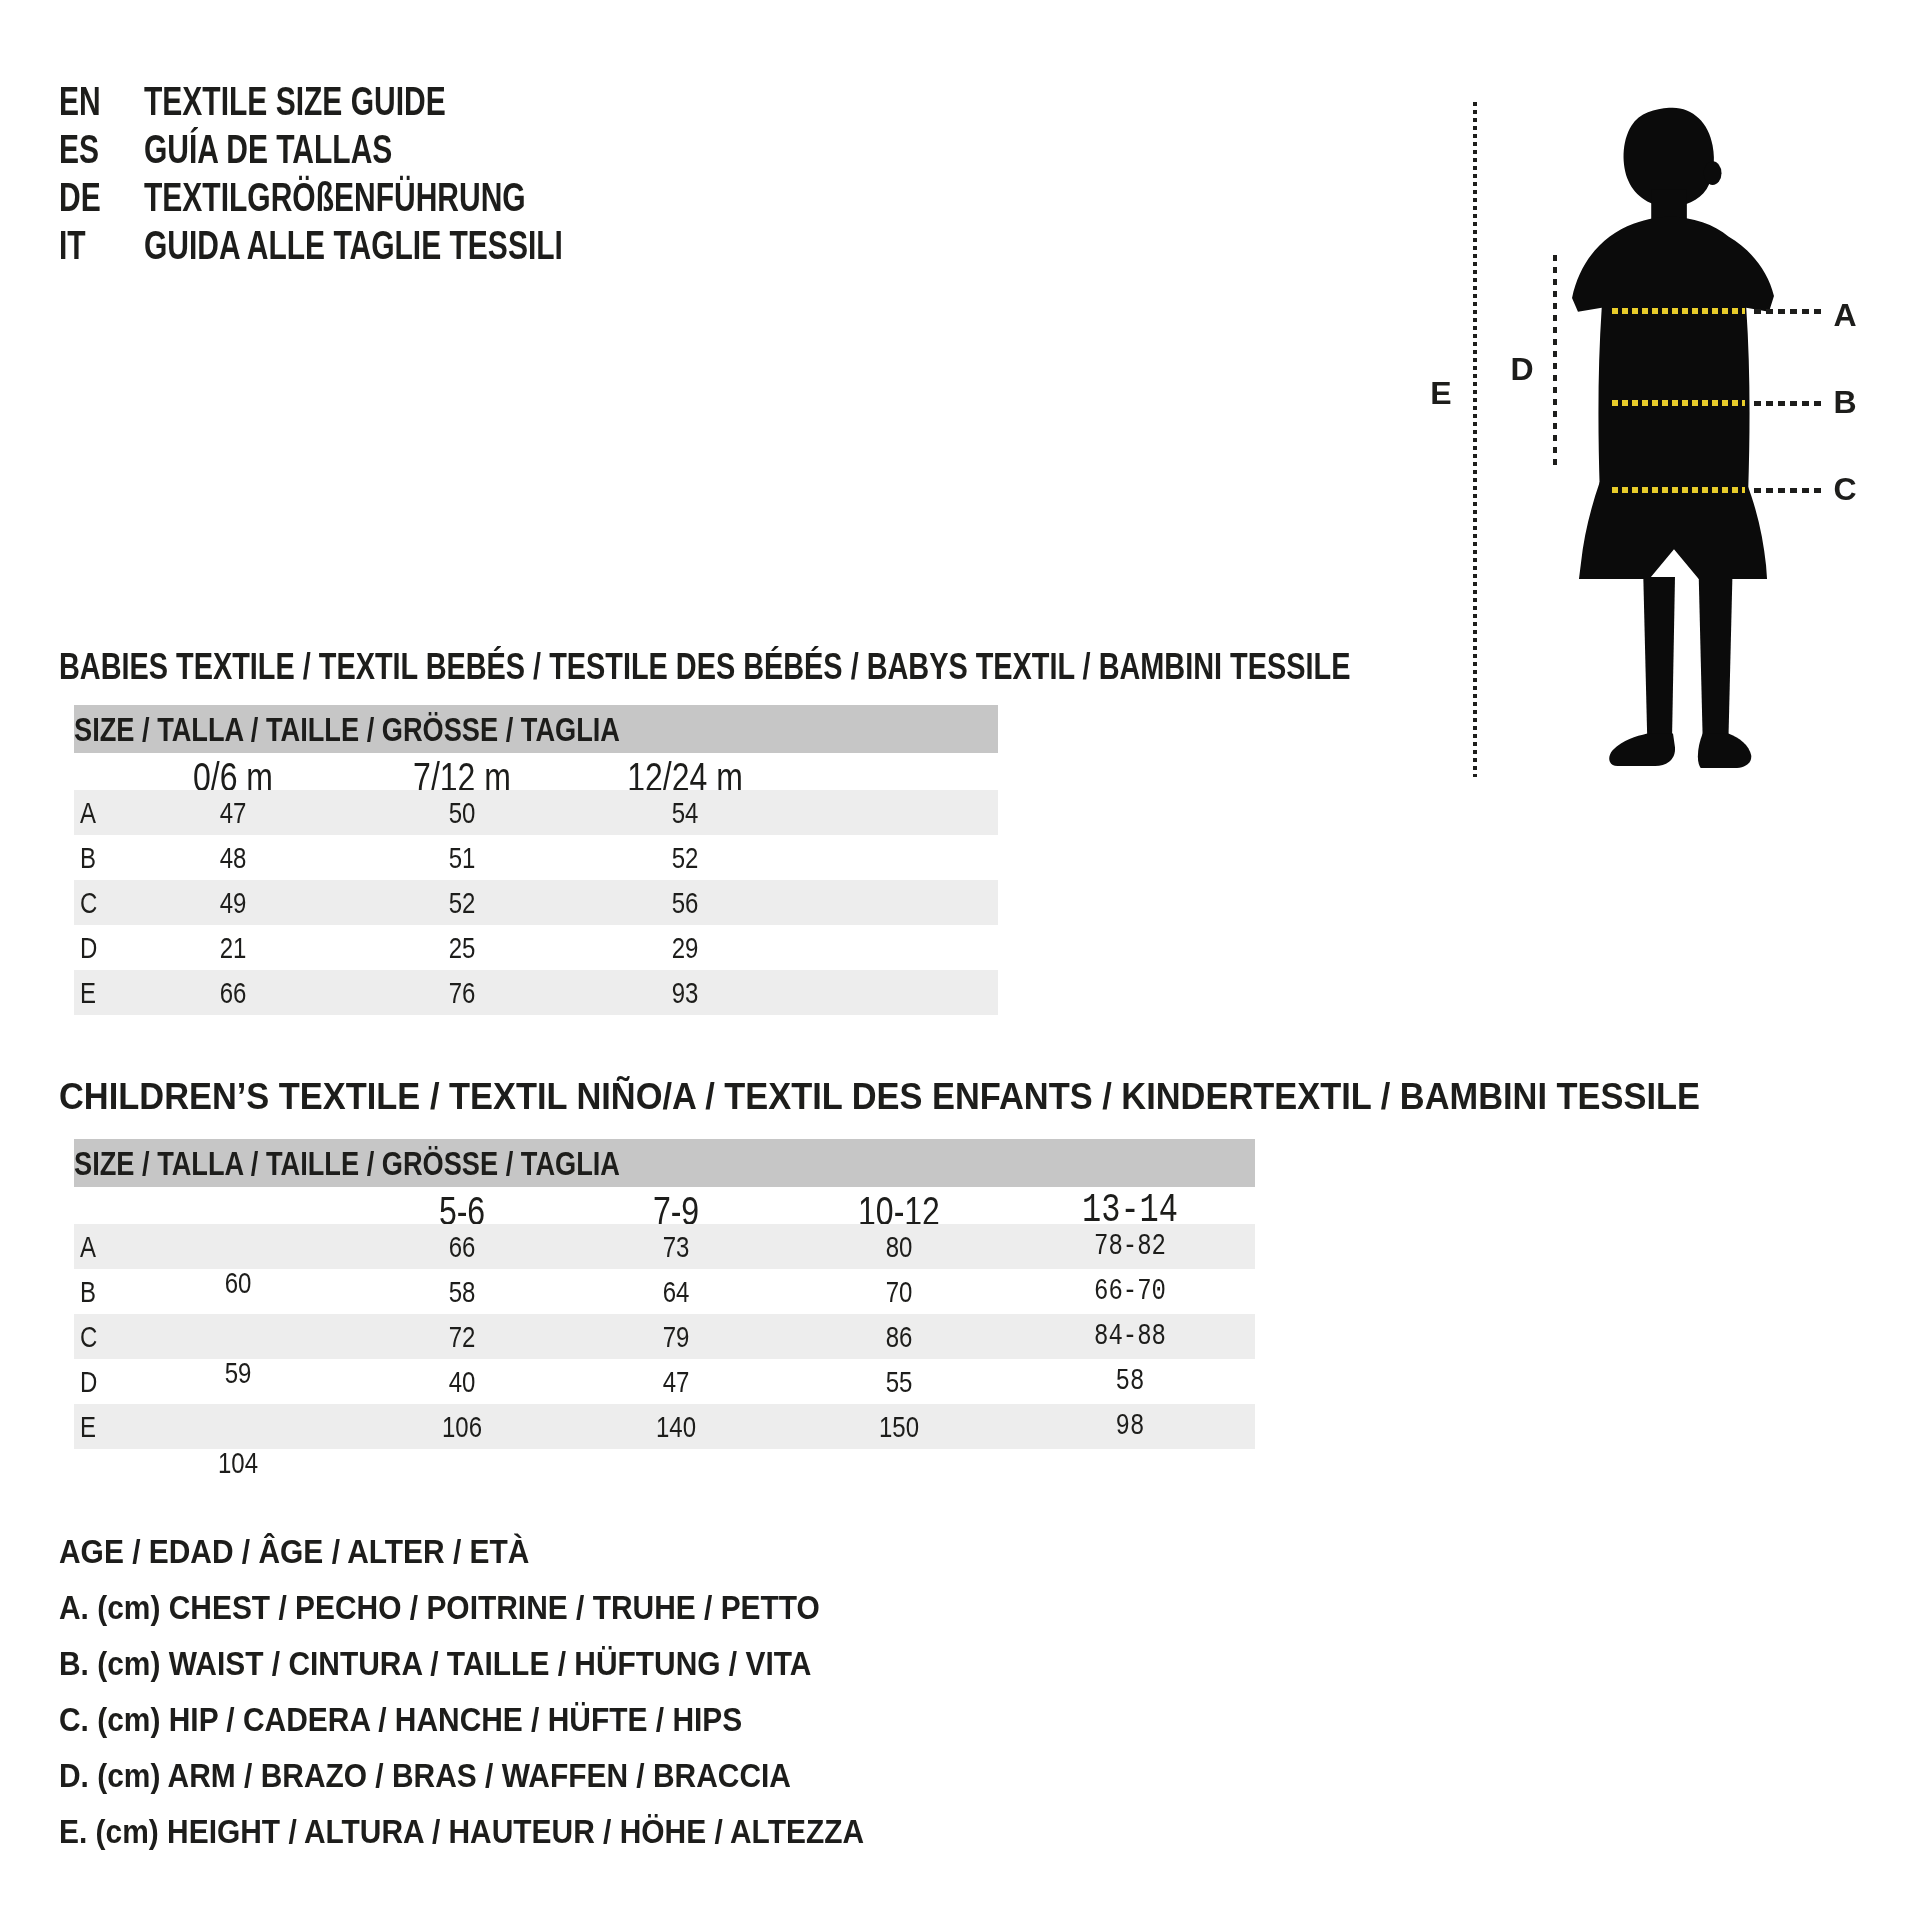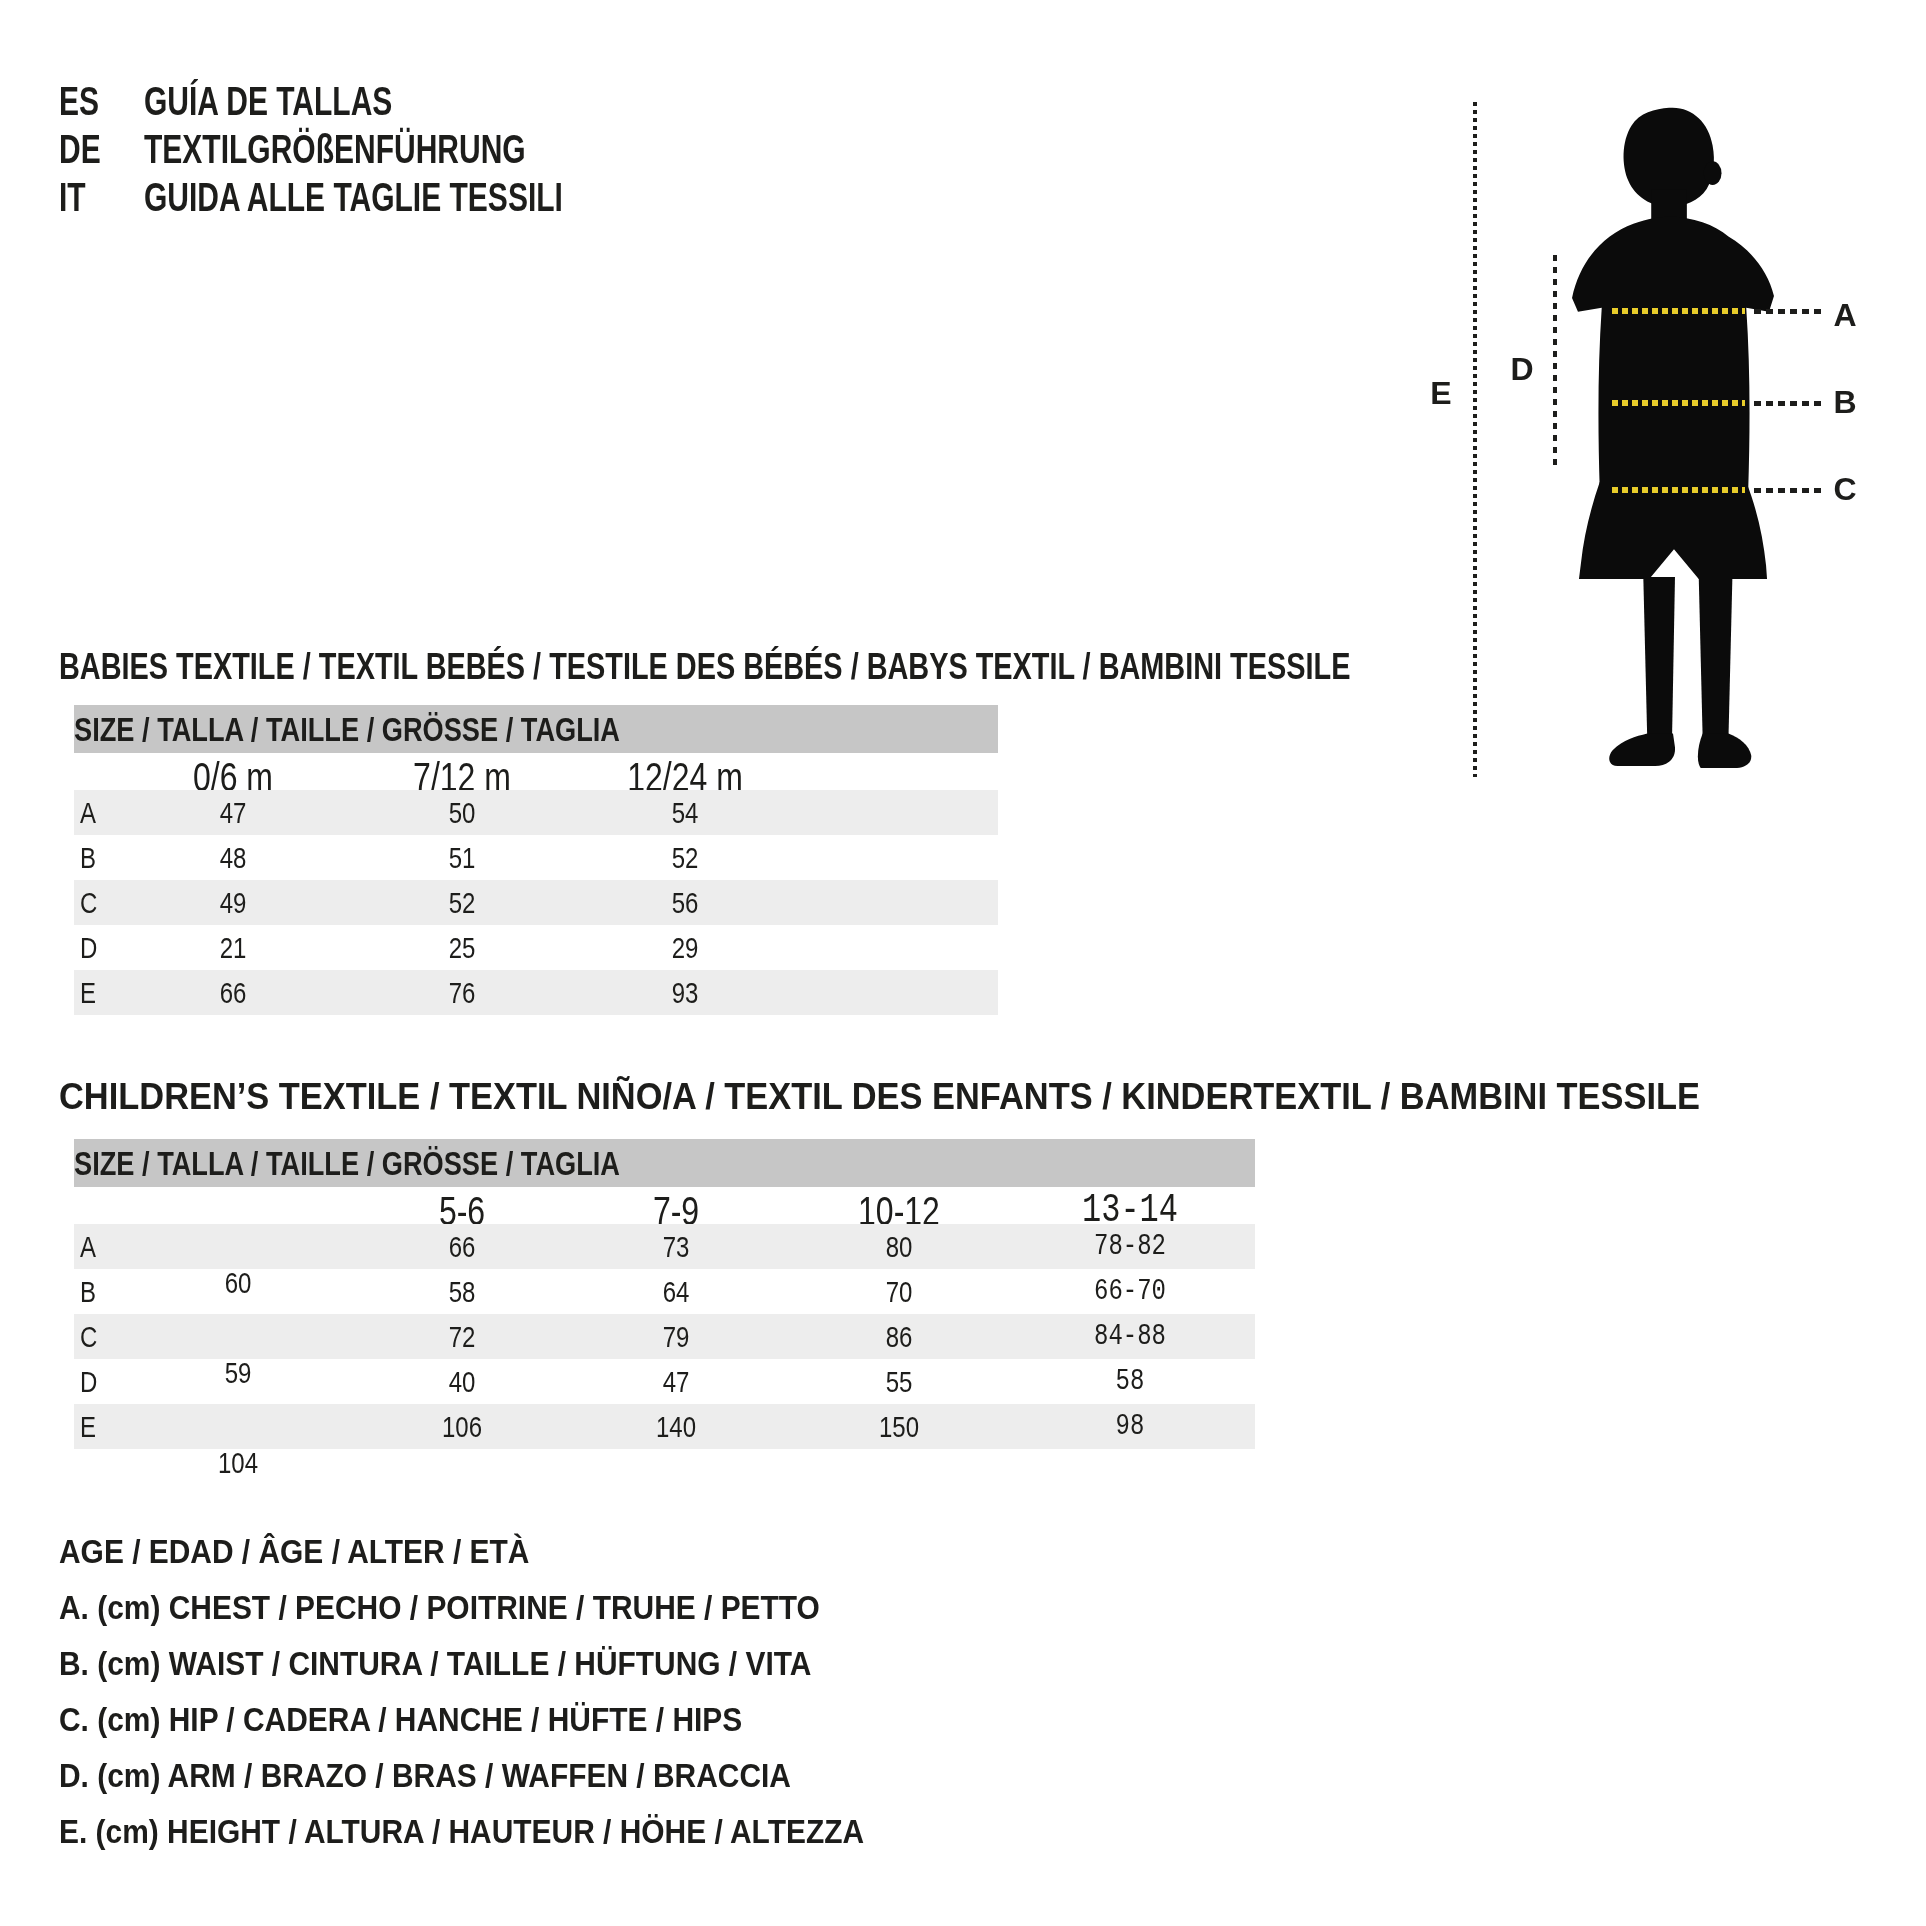--- a/index.html
+++ b/index.html
@@ -51,20 +51,24 @@
   .y-a{top:308px;} .y-b{top:400px;} .y-c{top:487px;}
   .k-a{top:309px;} .k-b{top:401px;} .k-c{top:488px;}
 </style>
 </head>
 <body>
 
 <div class="page">
 
   <div class="langs">
     <div class="lang-row">
+      <span class="lang-code"><span class="sx sx75">EN</span></span>
+      <span class="sx sx75">TEXTILE SIZE GUIDE</span>
+    </div>
+    <div class="lang-row">
       <span class="lang-code"><span class="sx sx75">ES</span></span>
       <span class="sx sx75">GUÍA DE TALLAS</span>
     </div>
     <div class="lang-row">
       <span class="lang-code"><span class="sx sx75">DE</span></span>
       <span class="sx sx75">TEXTILGRÖßENFÜHRUNG</span>
     </div>
     <div class="lang-row">
       <span class="lang-code"><span class="sx sx75">IT</span></span>
       <span class="sx sx75">GUIDA ALLE TAGLIE TESSILI</span>

